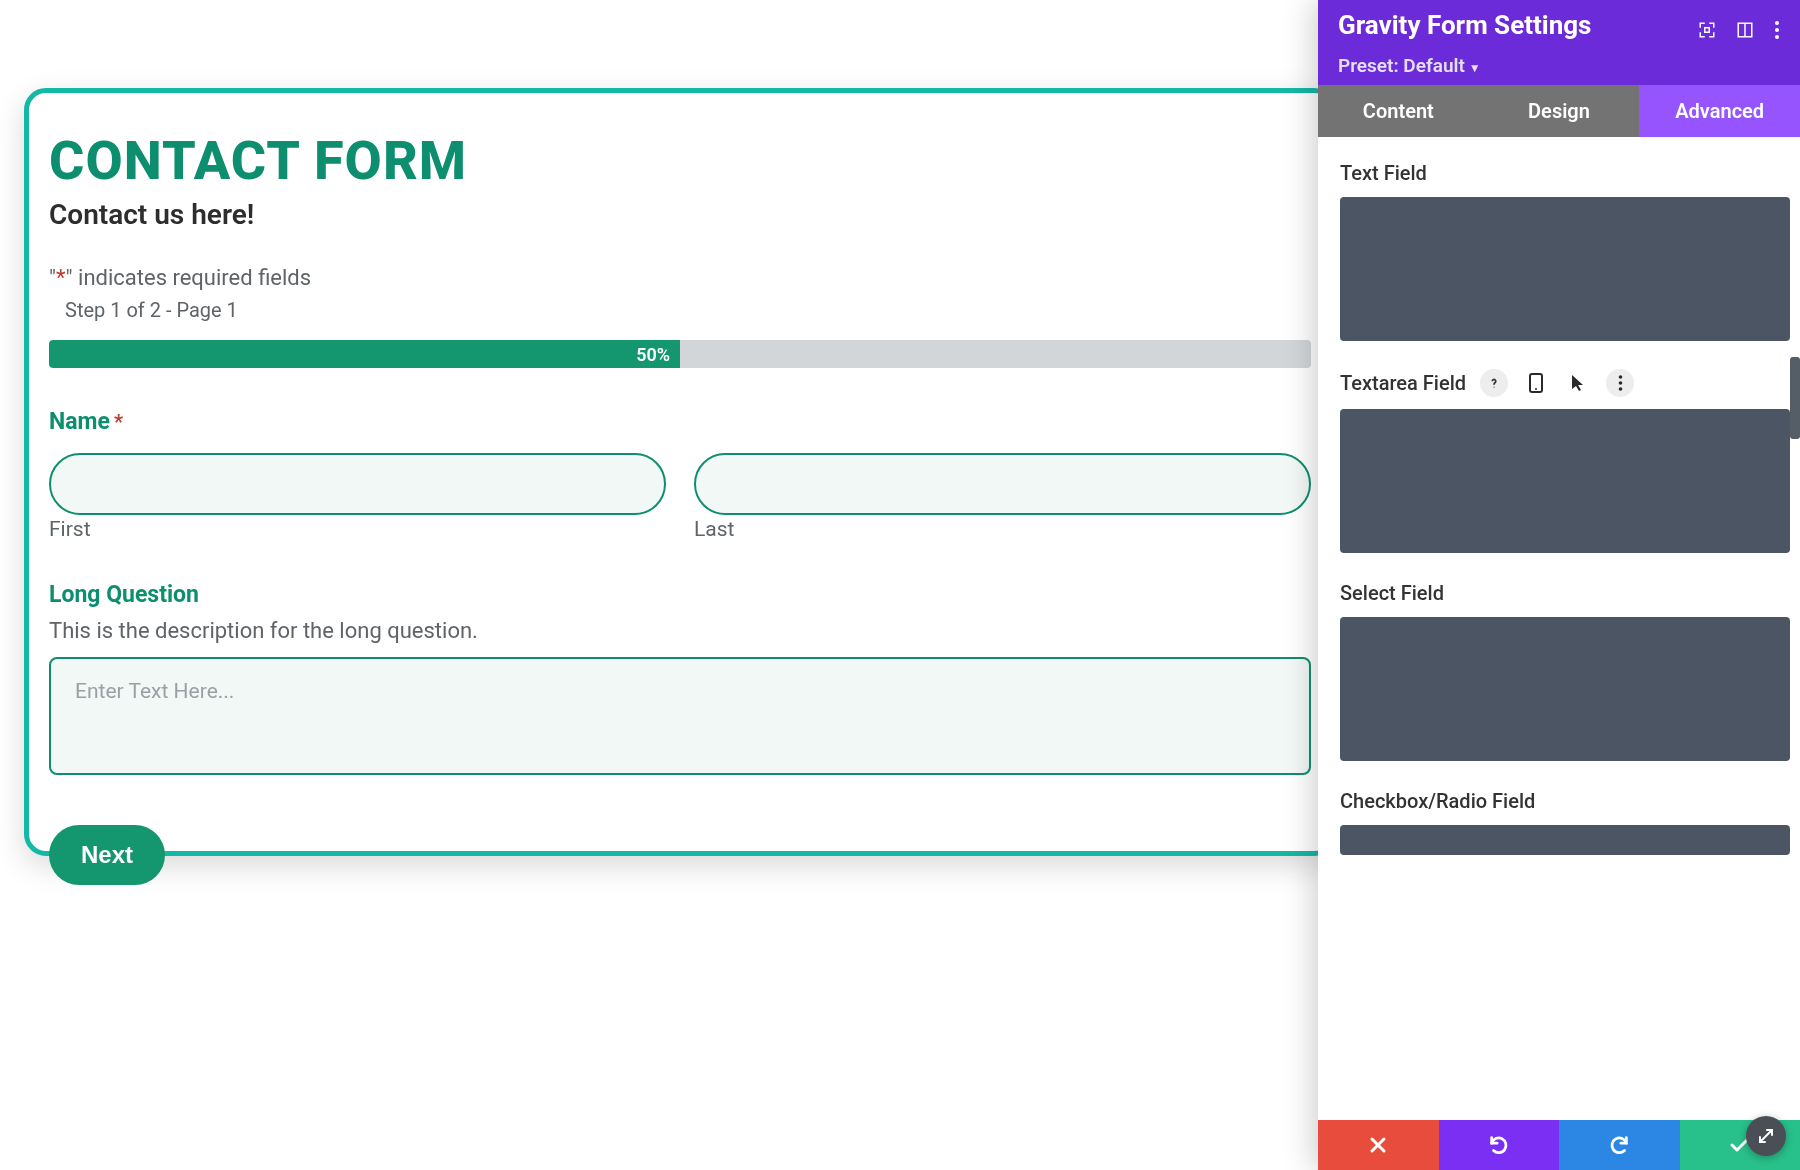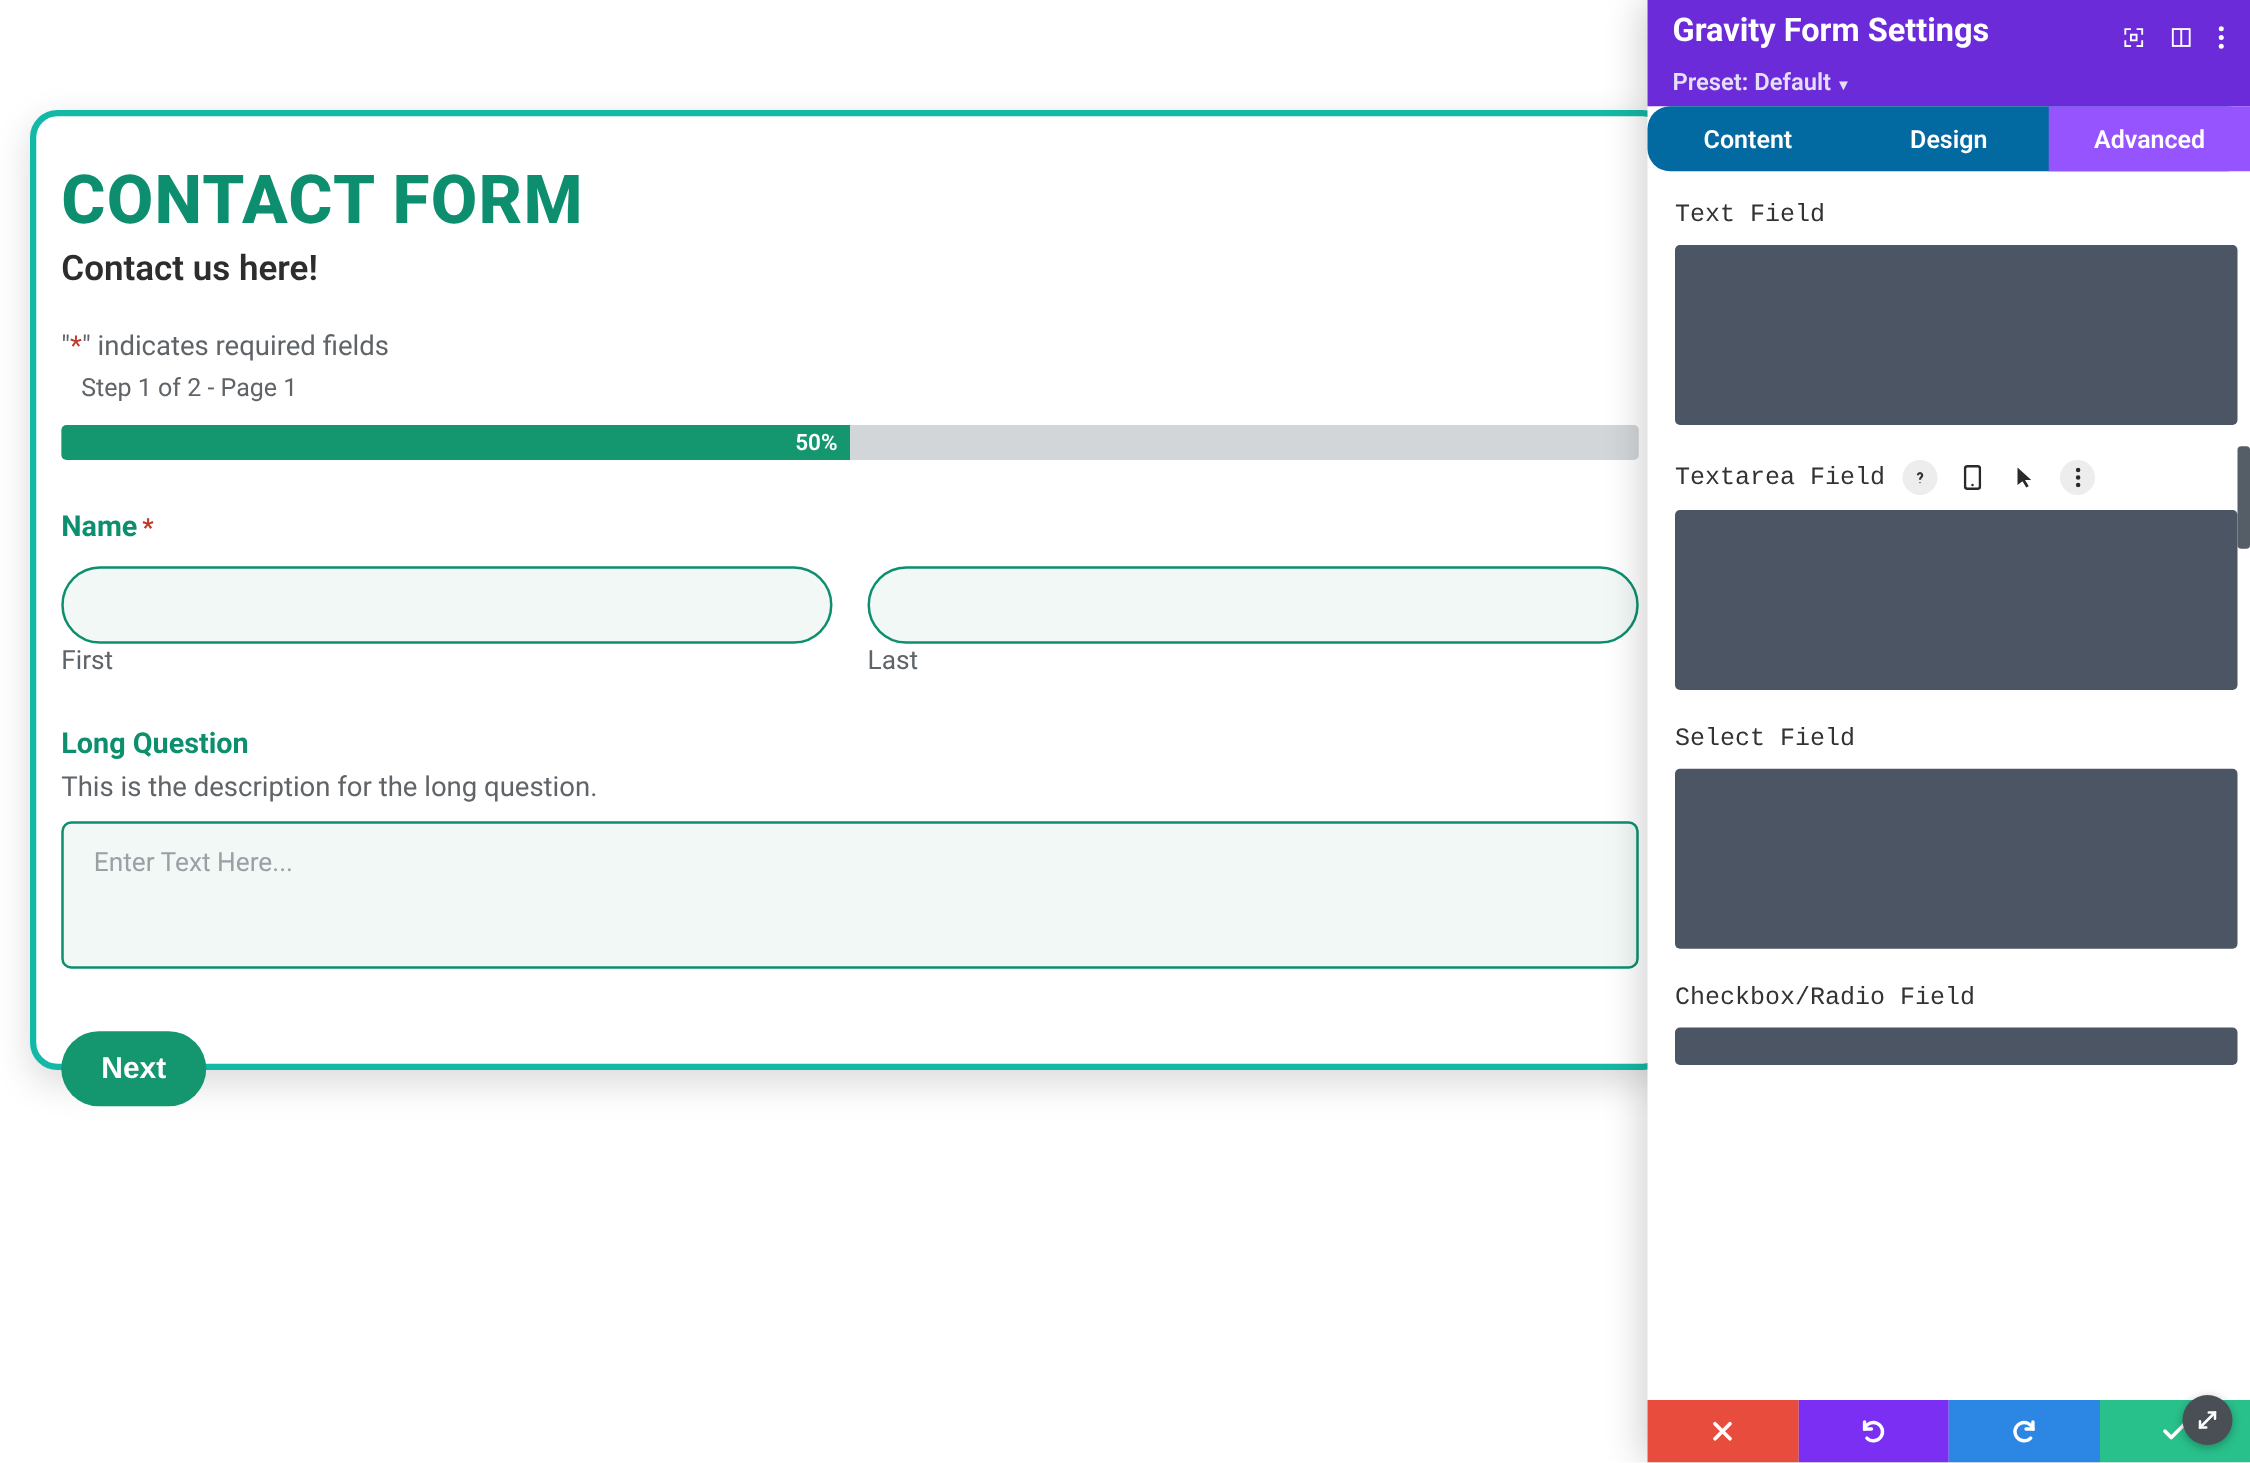--- a/index.html
+++ b/index.html
@@ -169,43 +169,41 @@
   .panel-icons span { cursor: pointer; display: inline-flex; }
   .preset-row {
     font-size: 19px;
     font-weight: 600;
     color: #e5def7;
     margin-top: 14px;
   }
   .preset-row .caret { font-size: 12px; margin-left: 4px; }
 
   .panel-tabs {
-    background: #0369a1;
-    display: flex;
-    border-radius: 18px;
+    background: #737373;
+    display: flex;
   }
   .panel-tab {
     flex: 1;
     text-align: center;
     padding: 14px 0;
     color: #fff;
     font-size: 20px;
     font-weight: 600;
     cursor: pointer;
   }
   .panel-tab.active {
     background: #9654ff;
   }
 
   .panel-body {
     flex: 1;
     overflow-y: auto;
     padding: 24px 10px 10px 22px;
     position: relative;
-    font-family: Liberation Mono, monospace;
   }
   .setting-group { margin-bottom: 28px; }
   .setting-label-row {
     display: flex;
     align-items: center;
     gap: 14px;
     margin-bottom: 12px;
   }
   .setting-label {
     font-size: 20px;

